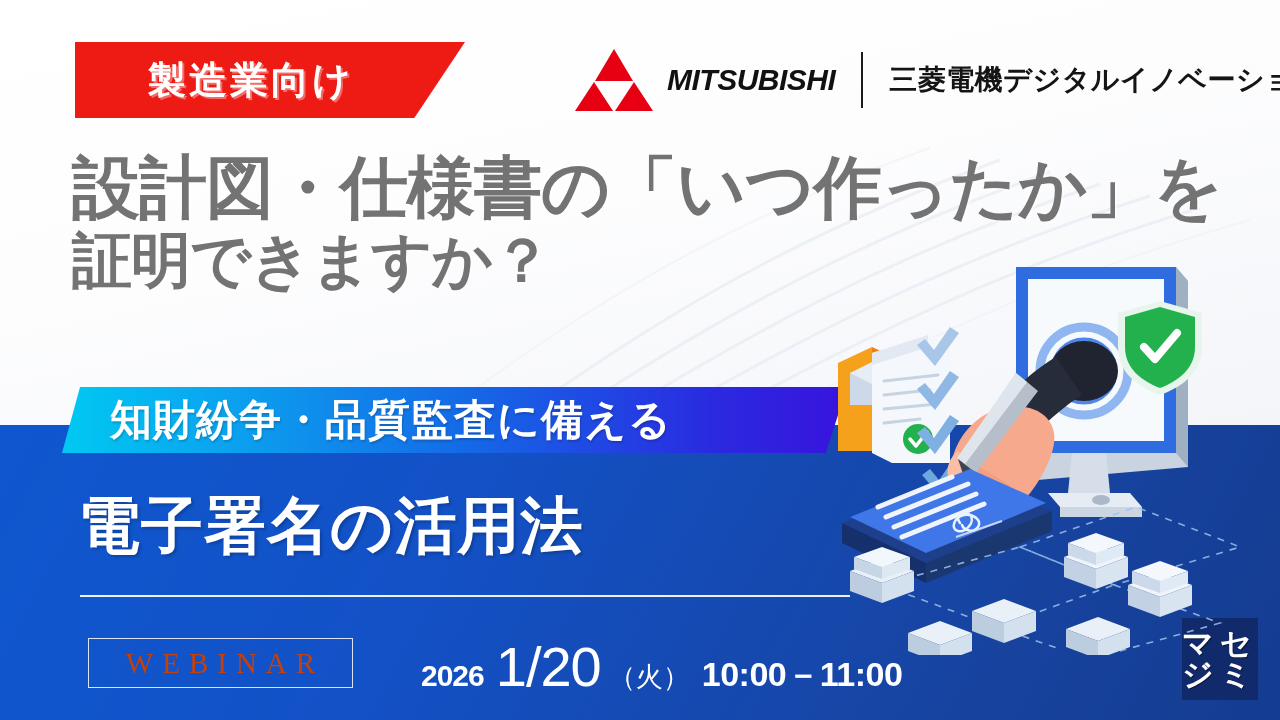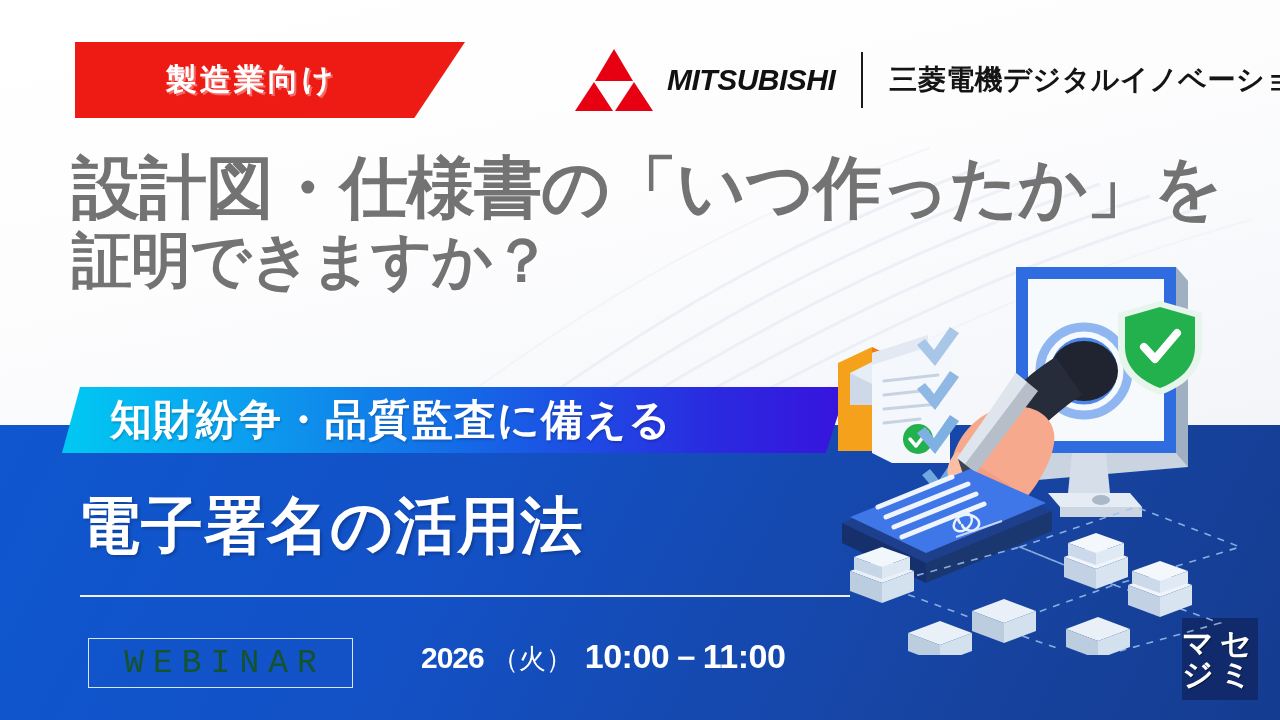--- a/index.html
+++ b/index.html
@@ -25,21 +25,21 @@
   .swoosh { position:absolute; left:0; top:0; width:1280px; height:430px; opacity:.85; }
 
   
   .badge-red {
     position:absolute; left:75px; top:42px; width:390px; height:76px;
     background:#ed1b14;
     clip-path:polygon(0 0, 100% 0, 87% 100%, 0 100%);
     display:flex; align-items:center; justify-content:center;
   }
   .badge-red span {
-    color:#ffffff; font-size:31px; font-weight:700; letter-spacing:3px;
+    color:#ffffff; font-size:38px; font-weight:700; letter-spacing:3px;
     padding-right:38px;
     text-shadow:2px 2px 0 rgba(255,255,255,.35);
     font-family:Liberation Serif, serif;
   }
 
   
   .mitsu-wrap {
     position:absolute; left:575px; top:44px; height:72px;
     display:flex; align-items:center; gap:14px;
   }
@@ -94,22 +94,22 @@
     background:rgba(255,255,255,.92);
   }
 
   
   .webinar-box {
     position:absolute; left:88px; top:638px; width:265px; height:50px;
     border:1.5px solid rgba(255,255,255,.85);
     display:flex; align-items:center; justify-content:center;
   }
   .webinar-box span {
-    color:#14532d; font-size:33px; font-weight:400; letter-spacing:9px;
-    padding-left:9px; font-family:Liberation Mono, monospace;
+    color:#c2410c; font-size:29px; font-weight:400; letter-spacing:9px;
+    padding-left:9px; font-family:Liberation Serif, serif;
   }
 
   
   .dateline {
     position:absolute; left:410px; top:634px;
     display:flex; align-items:baseline; color:#ffffff;
     font-family:"Liberation Sans",sans-serif; white-space:nowrap;
   }
   .dateline .year { font-size:30px; font-weight:700; letter-spacing:-1px;margin-left:11px; }
   .dateline .md { font-size:56px; font-weight:400; letter-spacing:-1px; margin-left:12px; }
@@ -184,20 +184,21 @@
   <div class="subtitle">電子署名の活用法</div>
 
   <div class="rule"></div>
 
   <div class="webinar-box">
     <span>WEBINAR</span>
   </div>
 
   <div class="dateline">
     <span class="year">2026</span>
+    <span class="md">1/20</span>
     <span class="dow">（火）</span>
     <span class="time">10:00－11:00</span>
   </div>
 
   <div class="majisemi">
     <span>マジ</span>
     <span>セミ</span>
   </div>
 
   <svg class="illus" viewBox="0 0 460 400">

